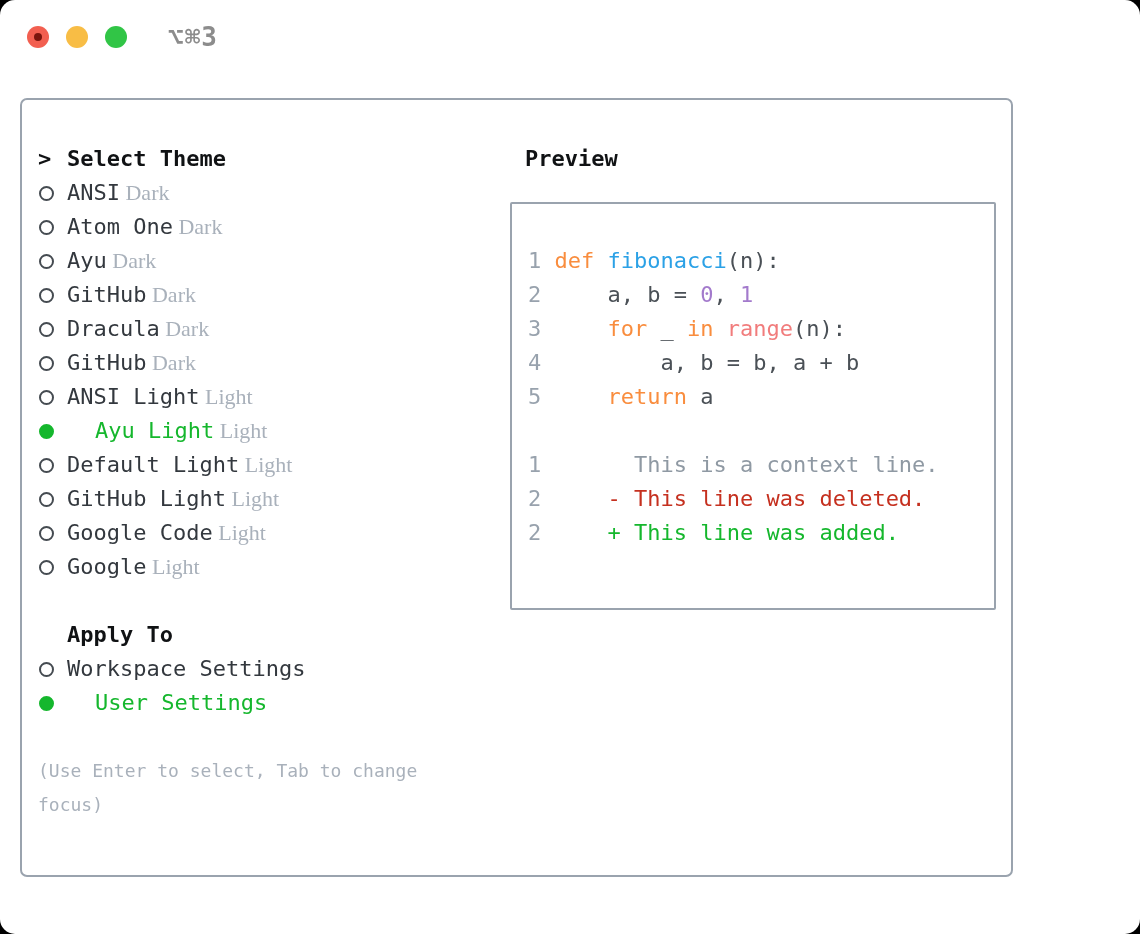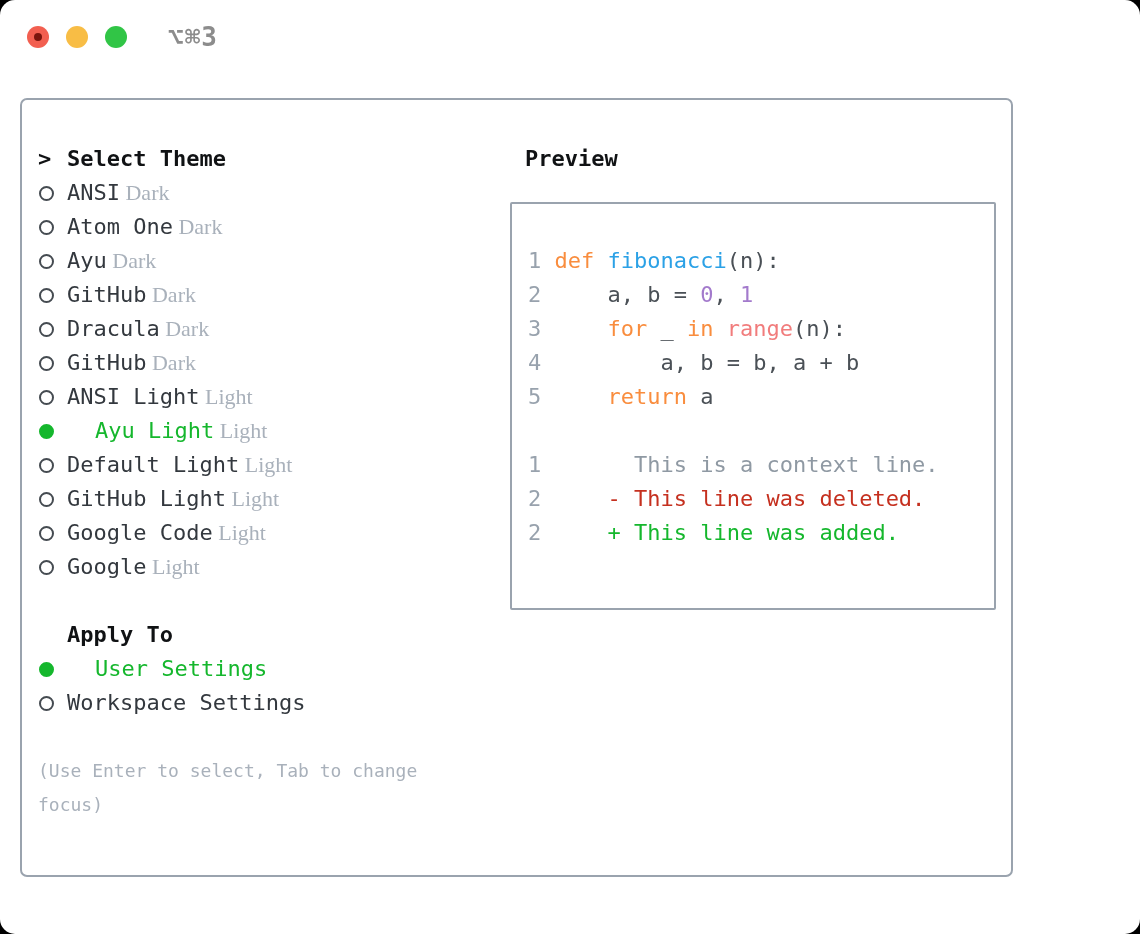--- a/index.html
+++ b/index.html
@@ -109,22 +109,22 @@
           <div class="row"><span class="marker-slot"><span class="ring"></span></span><span class="theme-name">GitHub Light</span><span class="badge"> Light</span></div>
           <div class="row"><span class="marker-slot"><span class="ring"></span></span><span class="theme-name">Google Code</span><span class="badge"> Light</span></div>
           <div class="row"><span class="marker-slot"><span class="ring"></span></span><span class="theme-name">Google</span><span class="badge"> Light</span></div>
         </div>
       <div class="spacer"></div>
       <div class="row">
         <span class="marker-slot"></span>
         <span class="hdr-text" style="font-weight:600;">Apply To</span>
       </div>
       <div id="apply-rows">
+          <div class="row"><span class="marker-slot"><span class="ring"></span></span><span class="theme-name">Workspace Settings</span></div>
           <div class="row selected"><span class="marker-slot"><span class="ring"></span></span><span class="theme-name">User Settings</span></div>
-          <div class="row"><span class="marker-slot"><span class="ring"></span></span><span class="theme-name">Workspace Settings</span></div>
         </div>
       <div class="spacer"></div>
       <div class="hint">(Use Enter to select, Tab to change focus)</div>
     </div>
 
     <div class="preview-label">Preview</div>
 
     <div class="preview-box">
       <div class="code" id="code-lines">
           <div class="code-line"><span class="seg-ln">1 </span><span class="seg-kw">def </span><span class="seg-fn">fibonacci</span><span class="seg-code">(n):</span></div>

